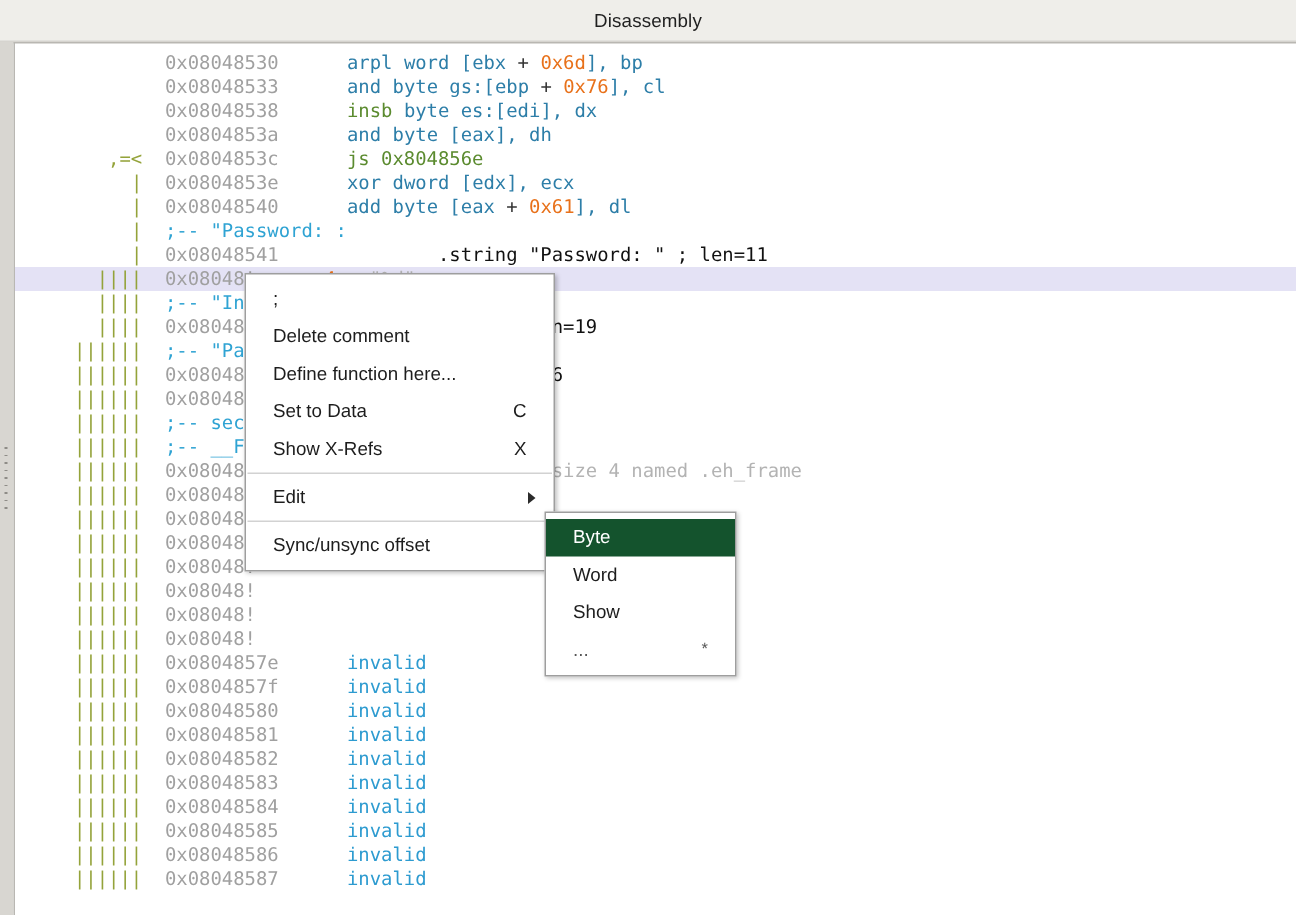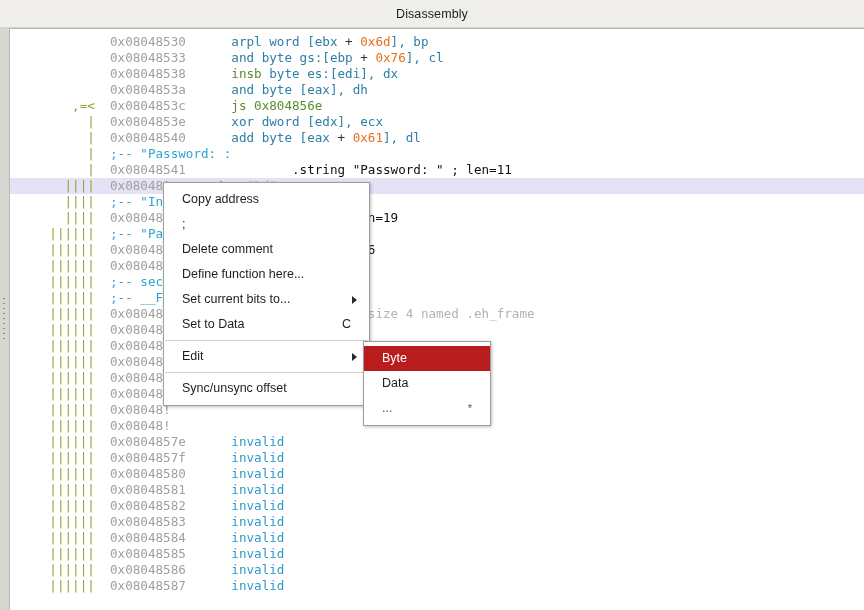--- a/index.html
+++ b/index.html
@@ -144,21 +144,21 @@
   .mi .lbl { flex: 1 1 auto; }
   .mi .sc  { flex: 0 0 auto; color: #1d1d1d; padding-right: 8px; }
   .mi .arrow {
     flex: 0 0 auto;
     width: 0; height: 0;
     border-top: 4px solid transparent;
     border-bottom: 4px solid transparent;
     border-left: 5px solid #2b2b2b;
     margin-right: 2px;
   }
-  .mi.hl { background: #b91c1c; color: #ffffff; }
+  .mi.hl { background: #14532d; color: #ffffff; }
   .mi.hl .arrow { border-left-color: #ffffff; }
   .mi.dots { color: #555; }
   .mi .star { color: #555; font-size: 11px; }
   .sep {
     height: 1px;
     background: #d2d2d2;
     margin: 3px 1px;
   }
 </style>
 </head>
@@ -173,55 +173,55 @@
   <div id="splitter">
     <div class="grip"></div>
   </div>
 
   <div id="pane">
     <div id="listing"><div class="row"><span class="gutter">  </span><span class="addr">0x08048530</span><span class="gap">      </span><span class="mn2">arpl </span><span class="reg">word [</span><span class="reg">ebx</span><span class="plain"> + </span><span class="num">0x6d</span><span class="reg">], </span><span class="reg">bp</span></div><div class="row"><span class="gutter">  </span><span class="addr">0x08048533</span><span class="gap">      </span><span class="mn2">and </span><span class="reg">byte gs:[</span><span class="reg">ebp</span><span class="plain"> + </span><span class="num">0x76</span><span class="reg">], </span><span class="reg">cl</span></div><div class="row"><span class="gutter">  </span><span class="addr">0x08048538</span><span class="gap">      </span><span class="mn">insb </span><span class="reg">byte es:[</span><span class="reg">edi</span><span class="reg">], </span><span class="reg">dx</span></div><div class="row"><span class="gutter">  </span><span class="addr">0x0804853a</span><span class="gap">      </span><span class="mn2">and </span><span class="reg">byte [</span><span class="reg">eax</span><span class="reg">], </span><span class="reg">dh</span></div><div class="row"><span class="gutter">,=&lt;  </span><span class="addr">0x0804853c</span><span class="gap">      </span><span class="mn">js </span><span class="mn">0x804856e</span></div><div class="row"><span class="gutter">|  </span><span class="addr">0x0804853e</span><span class="gap">      </span><span class="mn2">xor </span><span class="reg">dword [</span><span class="reg">edx</span><span class="reg">], </span><span class="reg">ecx</span></div><div class="row"><span class="gutter">|  </span><span class="addr">0x08048540</span><span class="gap">      </span><span class="mn2">add </span><span class="reg">byte [</span><span class="reg">eax</span><span class="plain"> + </span><span class="num">0x61</span><span class="reg">], </span><span class="reg">dl</span></div><div class="row"><span class="gutter">|  </span><span class="cmt">;-- "Password: :</span></div><div class="row"><span class="gutter">|  </span><span class="addr">0x08048541</span><span class="gap">      </span><span class="str">        .string "Password: " ; len=11</span></div><div class="row sel"><span class="gutter">||||  </span><span class="addr">0x08048!</span><span class="gap">      </span><span class="num">4</span><span class="dim"> ; </span><span class="dim">"%d"</span></div><div class="row"><span class="gutter">||||  </span><span class="cmt">;-- "Inv</span></div><div class="row"><span class="gutter">||||  </span><span class="addr">0x08048!</span><span class="gap">      </span><span class="str">id Password!\n" ; len=19</span></div><div class="row"><span class="gutter">||||||  </span><span class="cmt">;-- "Pas</span></div><div class="row"><span class="gutter">||||||  </span><span class="addr">0x08048!</span><span class="gap">      </span><span class="str">ord OK :)\n" ; len=16</span></div><div class="row"><span class="gutter">||||||  </span><span class="addr">0x08048!</span><span class="gap">      </span></div><div class="row"><span class="gutter">||||||  </span><span class="cmt">;-- sec</span></div><div class="row"><span class="gutter">||||||  </span><span class="cmt">;-- __F</span></div><div class="row"><span class="gutter">||||||  </span><span class="addr">0x08048!</span><span class="gap">      </span><span class="dim">; [16] -r-- section size 4 named .eh_frame</span></div><div class="row"><span class="gutter">||||||  </span><span class="addr">0x08048!</span><span class="gap">      </span></div><div class="row"><span class="gutter">||||||  </span><span class="addr">0x08048!</span><span class="gap">      </span></div><div class="row"><span class="gutter">||||||  </span><span class="addr">0x08048!</span><span class="gap">      </span></div><div class="row"><span class="gutter">||||||  </span><span class="addr">0x08048!</span><span class="gap">      </span></div><div class="row"><span class="gutter">||||||  </span><span class="addr">0x08048!</span><span class="gap">      </span></div><div class="row"><span class="gutter">||||||  </span><span class="addr">0x08048!</span><span class="gap">      </span></div><div class="row"><span class="gutter">||||||  </span><span class="addr">0x08048!</span><span class="gap">      </span></div><div class="row"><span class="gutter">||||||  </span><span class="addr">0x0804857e</span><span class="gap">      </span><span class="inv">invalid</span></div><div class="row"><span class="gutter">||||||  </span><span class="addr">0x0804857f</span><span class="gap">      </span><span class="inv">invalid</span></div><div class="row"><span class="gutter">||||||  </span><span class="addr">0x08048580</span><span class="gap">      </span><span class="inv">invalid</span></div><div class="row"><span class="gutter">||||||  </span><span class="addr">0x08048581</span><span class="gap">      </span><span class="inv">invalid</span></div><div class="row"><span class="gutter">||||||  </span><span class="addr">0x08048582</span><span class="gap">      </span><span class="inv">invalid</span></div><div class="row"><span class="gutter">||||||  </span><span class="addr">0x08048583</span><span class="gap">      </span><span class="inv">invalid</span></div><div class="row"><span class="gutter">||||||  </span><span class="addr">0x08048584</span><span class="gap">      </span><span class="inv">invalid</span></div><div class="row"><span class="gutter">||||||  </span><span class="addr">0x08048585</span><span class="gap">      </span><span class="inv">invalid</span></div><div class="row"><span class="gutter">||||||  </span><span class="addr">0x08048586</span><span class="gap">      </span><span class="inv">invalid</span></div><div class="row"><span class="gutter">||||||  </span><span class="addr">0x08048587</span><span class="gap">      </span><span class="inv">invalid</span></div></div>
   </div>
 
   <div class="menu" id="ctxmenu">
       <div class="mi">
-        <span class="lbl">Copy address</span>
-      </div>
-      <div class="mi">
         <span class="sc">;</span>
       </div>
       <div class="mi">
         <span class="lbl">Delete comment</span>
       </div>
       <div class="mi">
         <span class="lbl">Define function here...</span>
-      </div>
-      <div class="mi">
-        <span class="lbl">Set current bits to...</span>
-        <span class="arrow"></span>
       </div>
       <div class="mi">
         <span class="lbl">Set to Data</span>
         <span class="sc">C</span>
+      </div>
+      <div class="mi">
+        <span class="lbl">Show X-Refs</span>
+        <span class="sc">X</span>
       </div>
       <div class="sep"></div>
       <div class="mi">
         <span class="lbl">Edit</span>
         <span class="arrow"></span>
       </div>
       <div class="sep"></div>
       <div class="mi">
         <span class="lbl">Sync/unsync offset</span>
       </div>
     </div>
   <div class="menu" id="submenu">
       <div class="mi hl">
         <span class="lbl">Byte</span>
       </div>
       <div class="mi">
-        <span class="lbl">Data</span>
+        <span class="lbl">Word</span>
+      </div>
+      <div class="mi">
+        <span class="lbl">Show</span>
       </div>
       <div class="mi dots">
         <span class="lbl">...</span>
         <span class="sc star">*</span>
       </div>
     </div>
 
 </div>
 
 </body></html>

